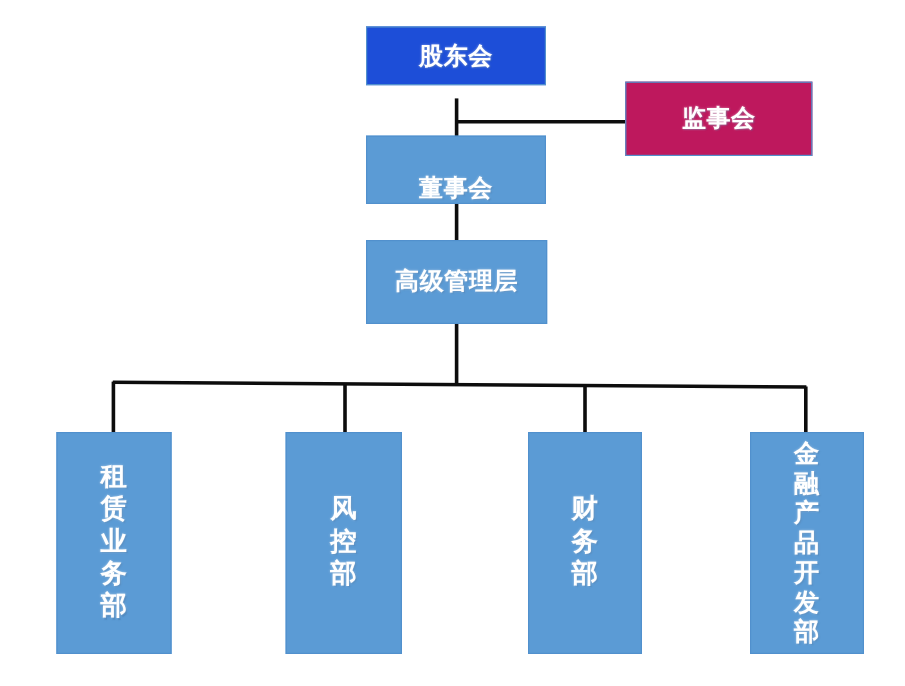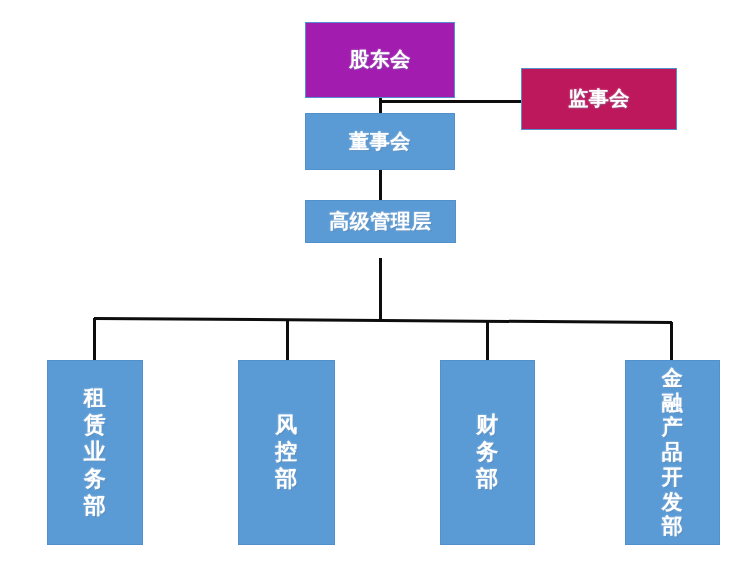--- a/index.html
+++ b/index.html
@@ -83,33 +83,33 @@
     <line id="c-mg-bus" x1="380.5" y1="258" x2="380.5" y2="320" stroke="#0D0D0D" stroke-width="3"></line>
 
     <line id="c-bus" x1="94" y1="318.5" x2="672" y2="322.5" stroke="#0D0D0D" stroke-width="3"></line>
 
     <line id="c-d0" x1="94.5" y1="318" x2="94.5" y2="362" stroke="#0D0D0D" stroke-width="3"></line>
     <line id="c-d1" x1="287.5" y1="320" x2="287.5" y2="362" stroke="#0D0D0D" stroke-width="3"></line>
     <line id="c-d2" x1="487.5" y1="321" x2="487.5" y2="362" stroke="#0D0D0D" stroke-width="3"></line>
     <line id="c-d3" x1="671.5" y1="322" x2="671.5" y2="362" stroke="#0D0D0D" stroke-width="3"></line>
   </svg>
 
-  <div class="node horiz" id="n-shareholders" style="left: 305px; top: 22px; width: 150px; height: 76px; background: #a21caf; border-color: rgb(81, 144, 205);">
+  <div class="node horiz" id="n-shareholders" style="left: 305px; top: 22px; width: 150px; height: 49px; background: #1d4ed8; border-color: rgb(81, 144, 205);">
     <span class="label" style="color: rgb(255, 255, 255);">股东会</span>
   </div>
 
   <div class="node horiz" id="n-supervisors" style="left: 521px; top: 68px; width: 156px; height: 62px; background: #be185d; border-color: rgb(81, 144, 205);">
     <span class="label" style="color: rgb(255, 255, 255);">监事会</span>
   </div>
 
-  <div class="node horiz" id="n-board" style="left: 305px; top: 113px; width: 150px; height: 57px; background: rgb(91, 155, 213); border-color: rgb(81, 144, 205);">
+  <div class="node horiz" id="n-board" style="left: 305px; top: 113px; width: 150px; height: 57px; background: rgb(91, 155, 213); border-color: rgb(81, 144, 205); align-items: flex-end;">
     <span class="label" style="color: rgb(255, 255, 255);">董事会</span>
   </div>
 
-  <div class="node horiz" id="n-management" style="left: 305px; top: 200px; width: 151px; height: 43px; background: rgb(91, 155, 213); border-color: rgb(81, 144, 205);">
+  <div class="node horiz" id="n-management" style="left: 305px; top: 200px; width: 151px; height: 70px; background: rgb(91, 155, 213); border-color: rgb(81, 144, 205);">
     <span class="label" style="color: rgb(255, 255, 255);">高级管理层</span>
   </div>
 
   <div id="dept-layer">
       <div class="node vert" style="left: 47px; top: 360px; width: 96px; height: 185px; background: rgb(91, 155, 213); border-color: rgb(81, 144, 205); align-items: center;">
         <span class="label" style="color: rgb(255, 255, 255); font-size: 22px; line-height: 1.22;">租
 赁
 业
 务
 部</span>

